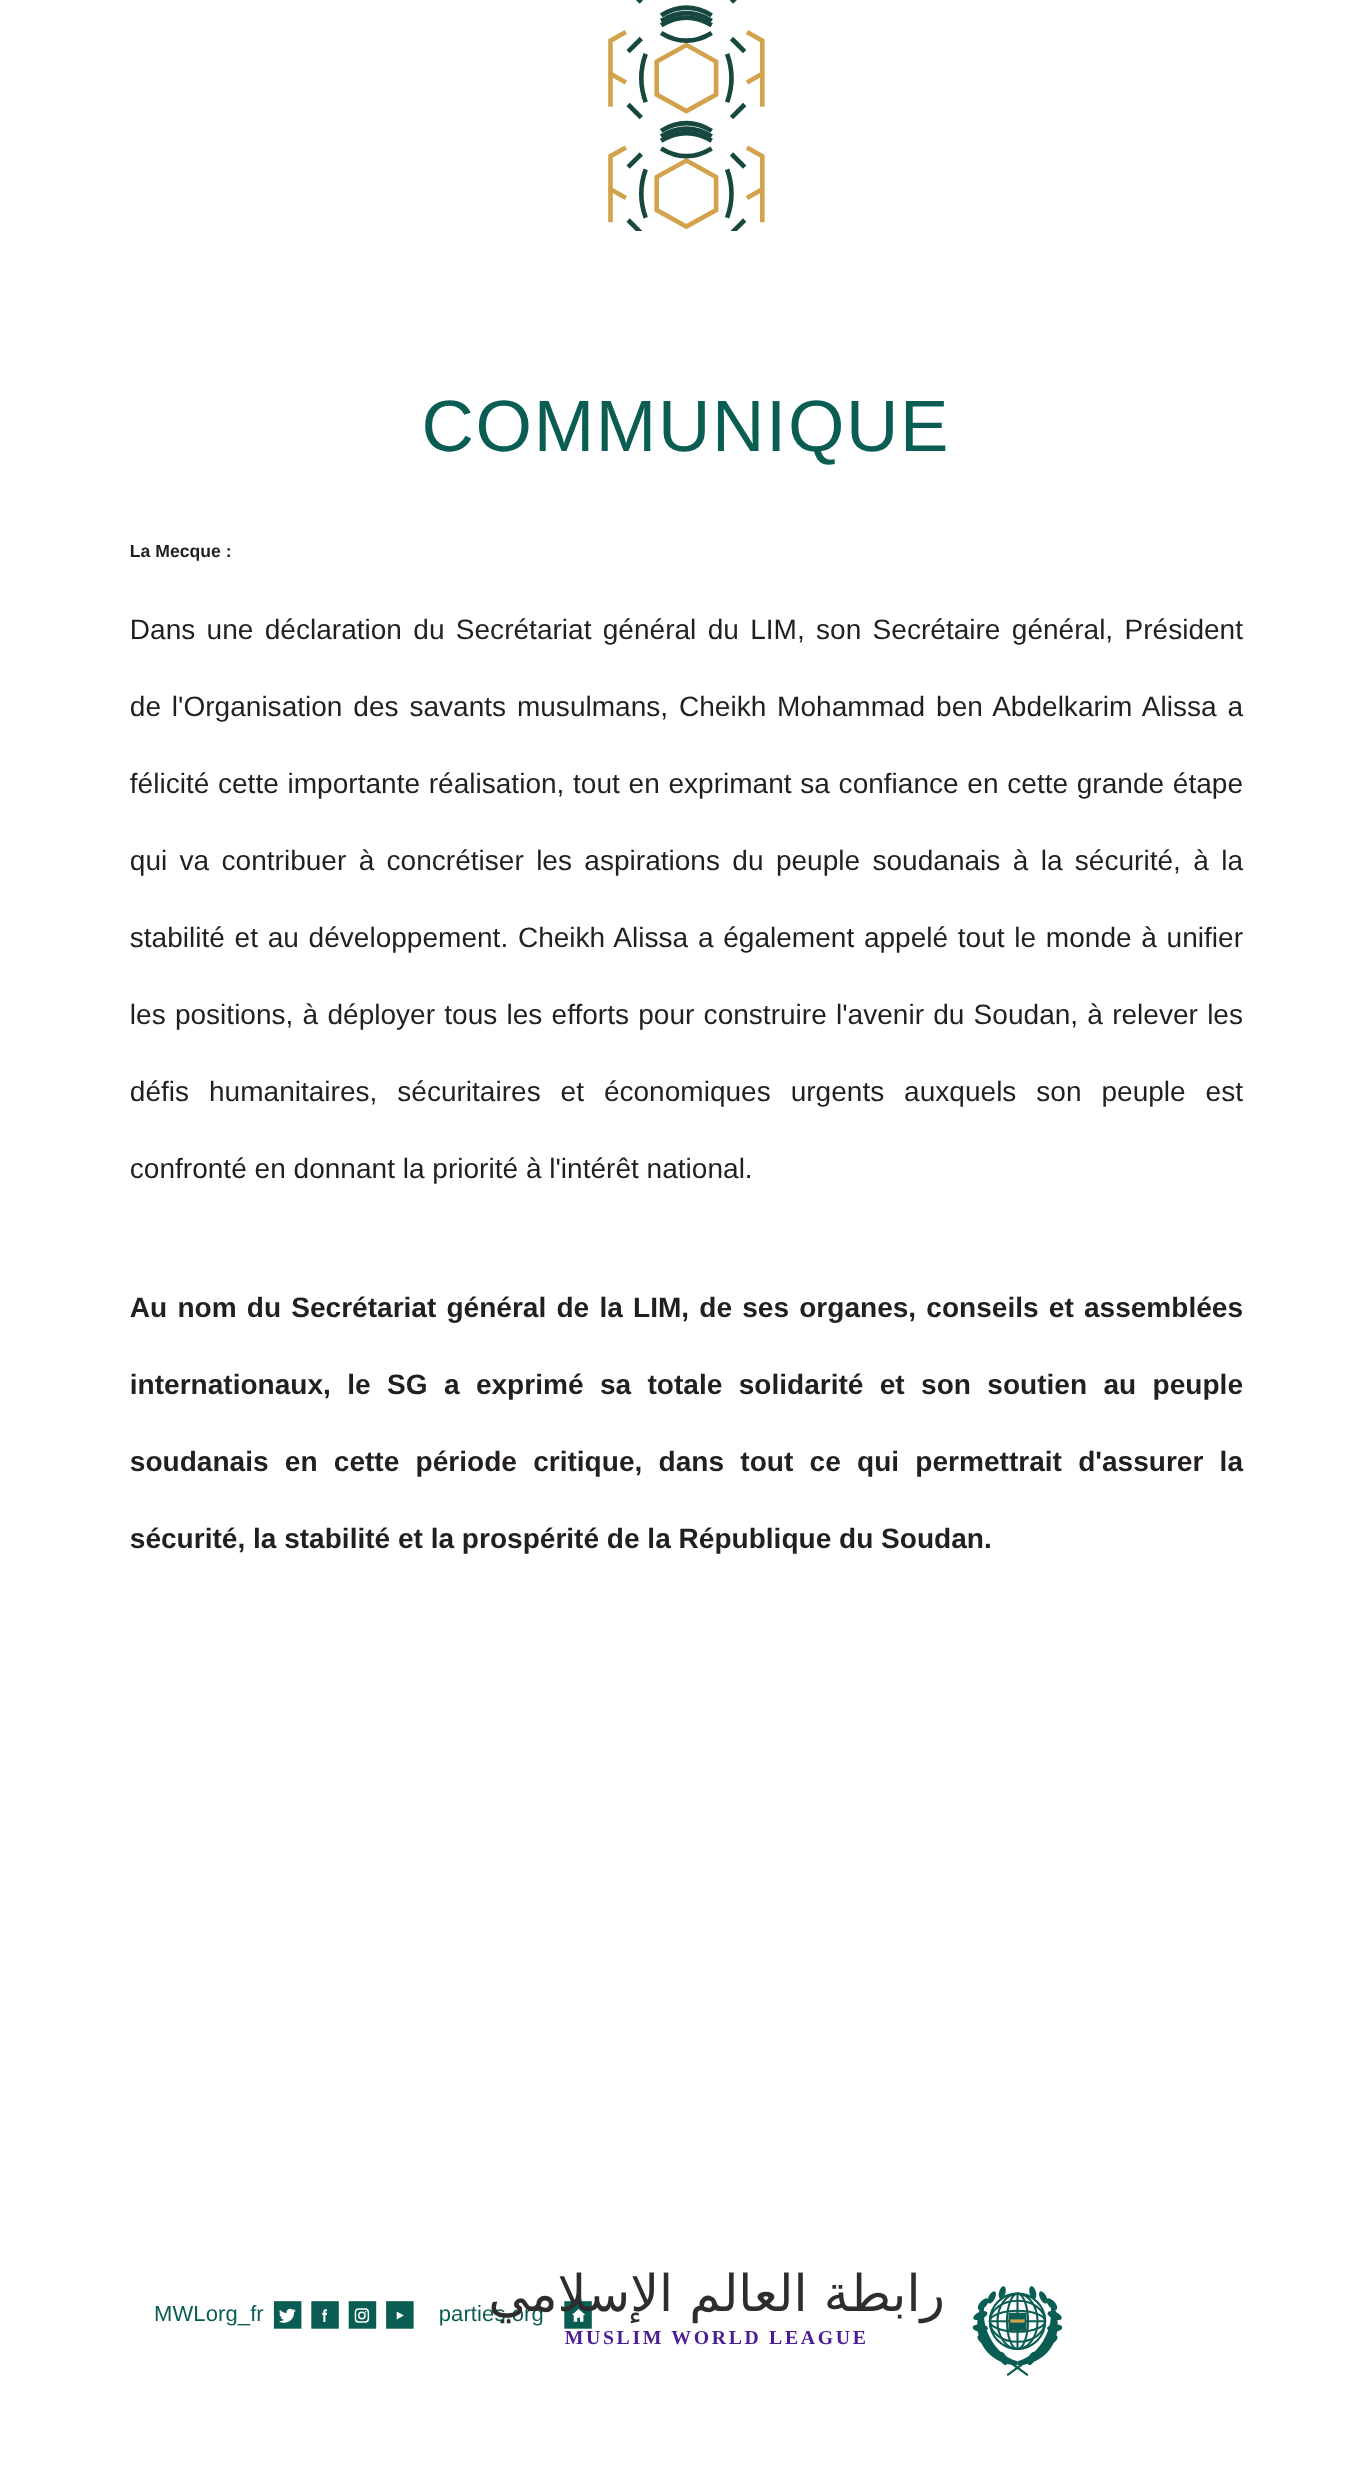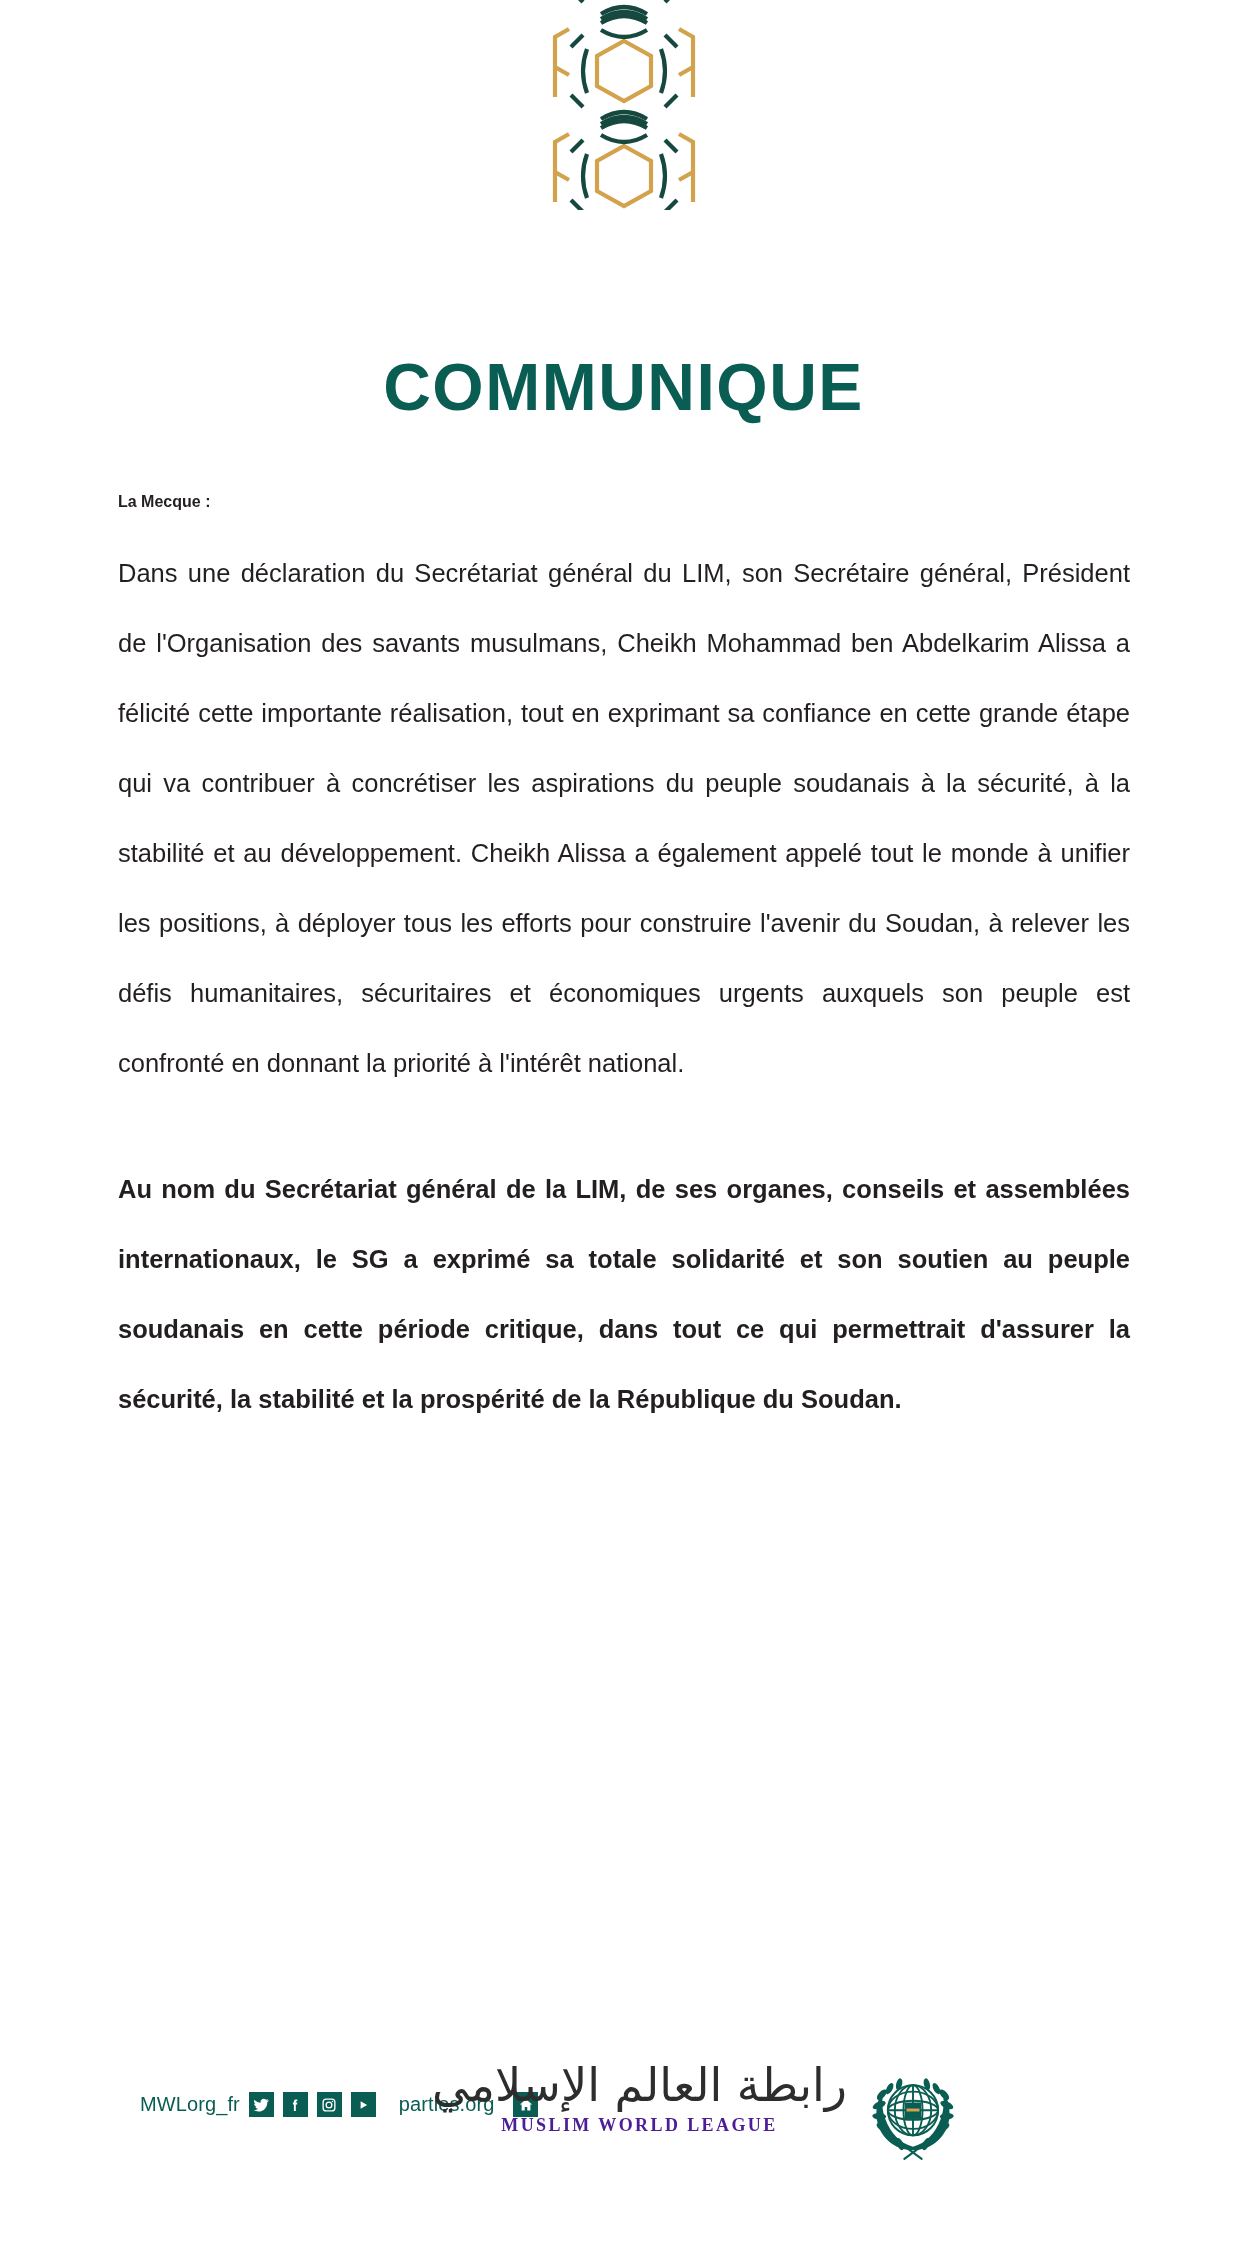--- a/index.html
+++ b/index.html
@@ -34,21 +34,21 @@
   }
 
   
   .title {
     position: absolute;
     top: 310px;
     left: 0;
     width: 1247px;
     text-align: center;
     font-size: 66px;
-    font-weight: 700;
+    font-weight: 400;
     letter-spacing: 1.5px;
     color: #0a5d52;
     font-family: "Liberation Sans", sans-serif;
     line-height: 1;
   }
 
   
   .article {
     position: absolute;
     top: 492px;
@@ -81,20 +81,21 @@
     font-weight: bold;
   }
 
   
   .footer {
     position: absolute;
     left: 0;
     top: 2040px;
     width: 1083px;
     height: 160px;
+    padding-left: 12px;
   }
   .social-row {
     position: absolute;
     left: 140px;
     top: 52px;
     display: flex;
     align-items: center;
     gap: 9px;
   }
   .handle {

